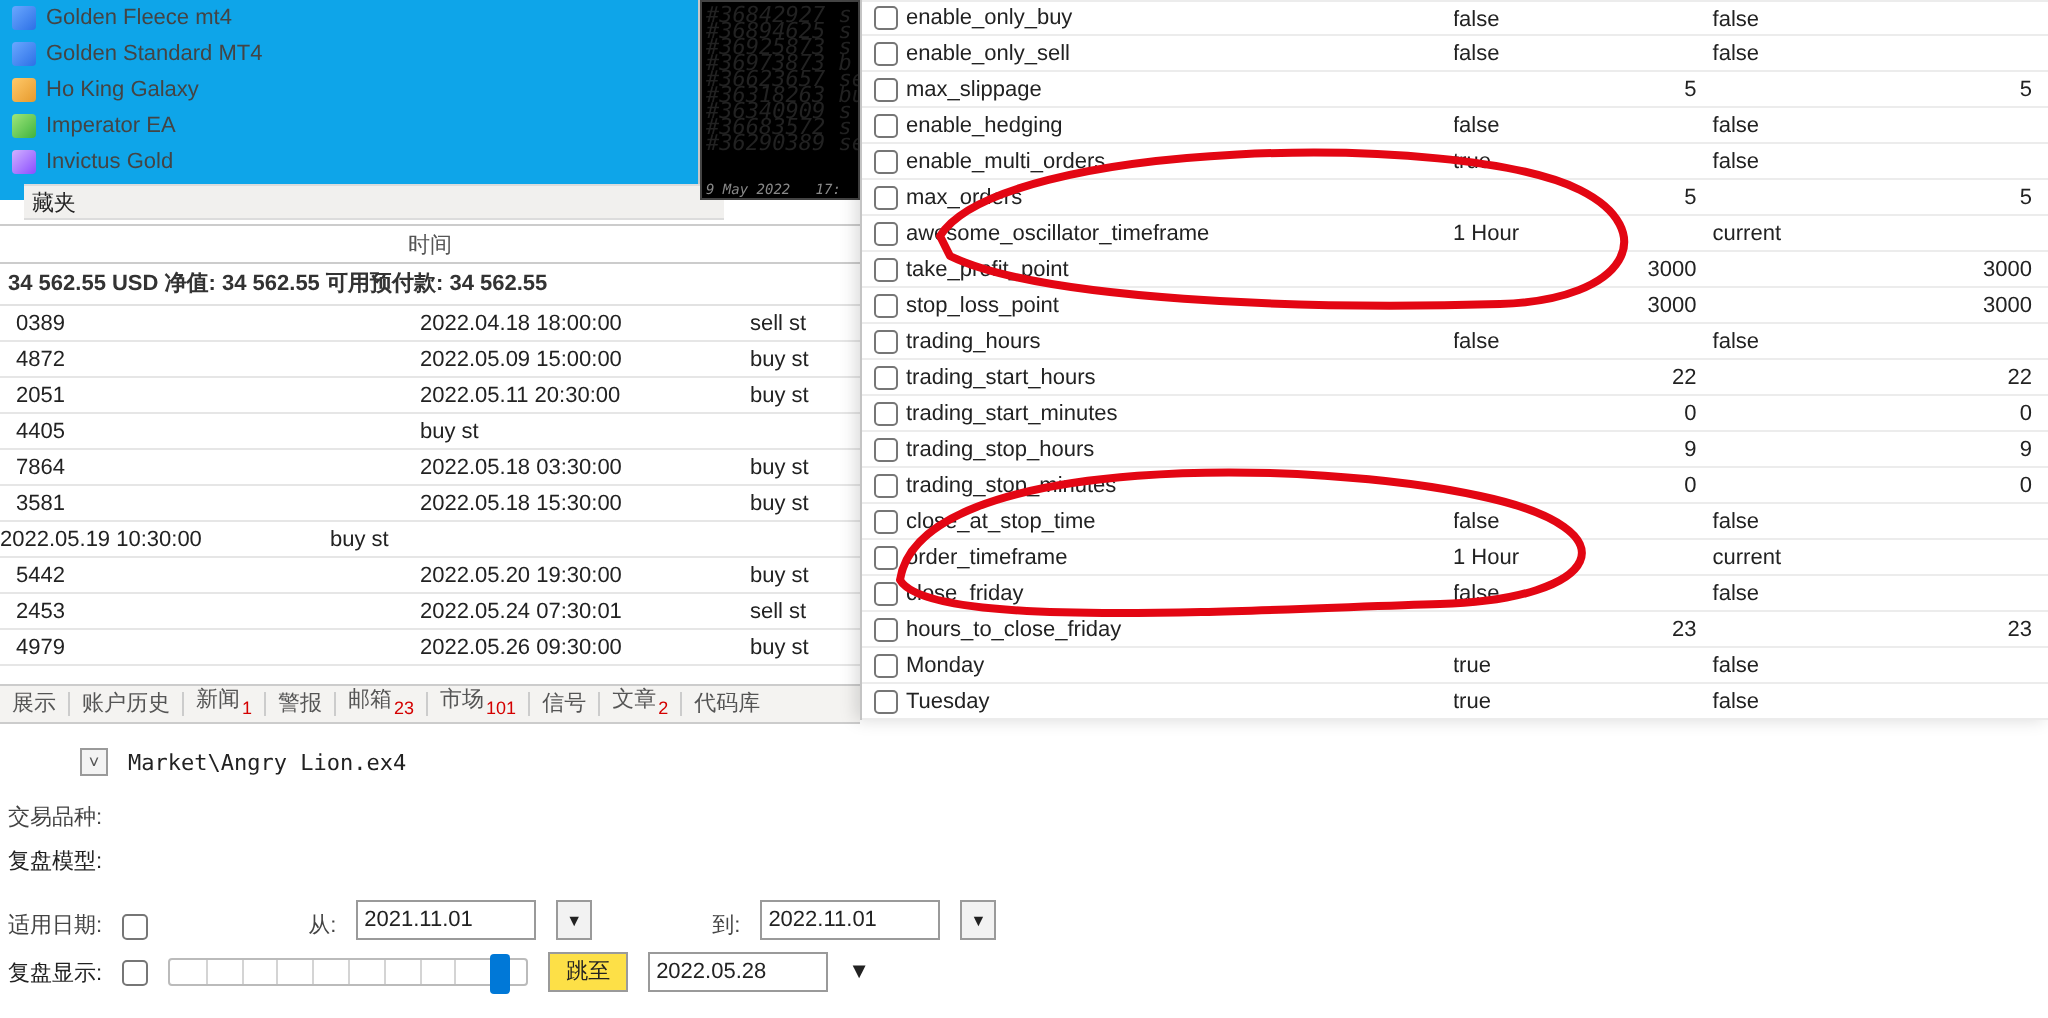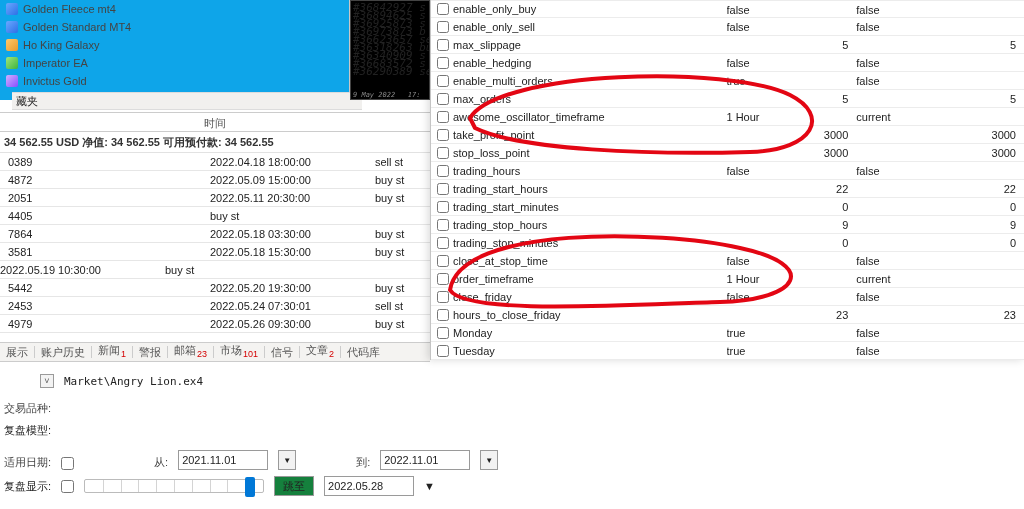--- a/index.html
+++ b/index.html
@@ -52,21 +52,21 @@
 .date-row { position:absolute; left:0; top:446px; width:500px; height:24px; display:flex; align-items:flex-end; gap:10px; padding-left:4px;}
 .date-row input[type=checkbox]{ width:13px; height:13px; }
 .date-row .lbl { color:#444; }
 .date-row .dtbox { border:1px solid #9a9a9a; height:20px; width:90px; padding:0 3px; display:flex; align-items:center; background:#fff; }
 .date-row .ddbtn { border:1px solid #9a9a9a; width:18px; height:20px; background:#f2f2f2; display:flex; align-items:center; justify-content:center; font-size:8px;}
 
 .render-row { position:absolute; left:0; top:474px; width:500px; height:24px; display:flex; align-items:center; gap:10px; padding-left:4px;}
 .render-row .slider { width:180px; height:14px; background:#fff; border:1px solid #bbb; position:relative; border-radius:2px;}
 .render-row .slider .tick { position:absolute; top:0; width:1px; height:100%; background:#d4d4d4;}
 .render-row .slider .thumb { position:absolute; left:90%; top:-3px; width:10px; height:20px; background:#0078d7; border-radius:2px;}
-.render-row .skipbtn { border:1px solid #9a9a9a; height:20px; width:40px; background:#15803d; text-align:center; line-height:18px;}
+.render-row .skipbtn { border:1px solid #9a9a9a; height:20px; width:40px; background:#fde047; text-align:center; line-height:18px;}
 .render-row .dtbox2 { border:1px solid #9a9a9a; height:20px; width:90px; padding:0 3px; display:flex; align-items:center; background:#fff; color:#999;}
 
 
 .right-col { position:absolute; left:430px; top:0; width:594px; height:360px; background:#fff; border-left:1px solid #c4c4c4; box-shadow:-2px 0 8px rgba(0,0,0,.15); }
 .dlg-body { position:absolute; left:0; top:0; width:100%; height:360px; background:#fff; overflow:hidden; }
 .param-row { display:flex; height:18px; border-bottom:1px solid #ececec; }
 .param-row > div { line-height:18px; overflow:hidden; white-space:nowrap; }
 .p-name { width:296px; padding-left:6px; display:flex; align-items:center; gap:4px; }
 .p-name input[type=checkbox]{ width:12px; height:12px; }
 .p-val  { width:130px; padding-right:8px; }

